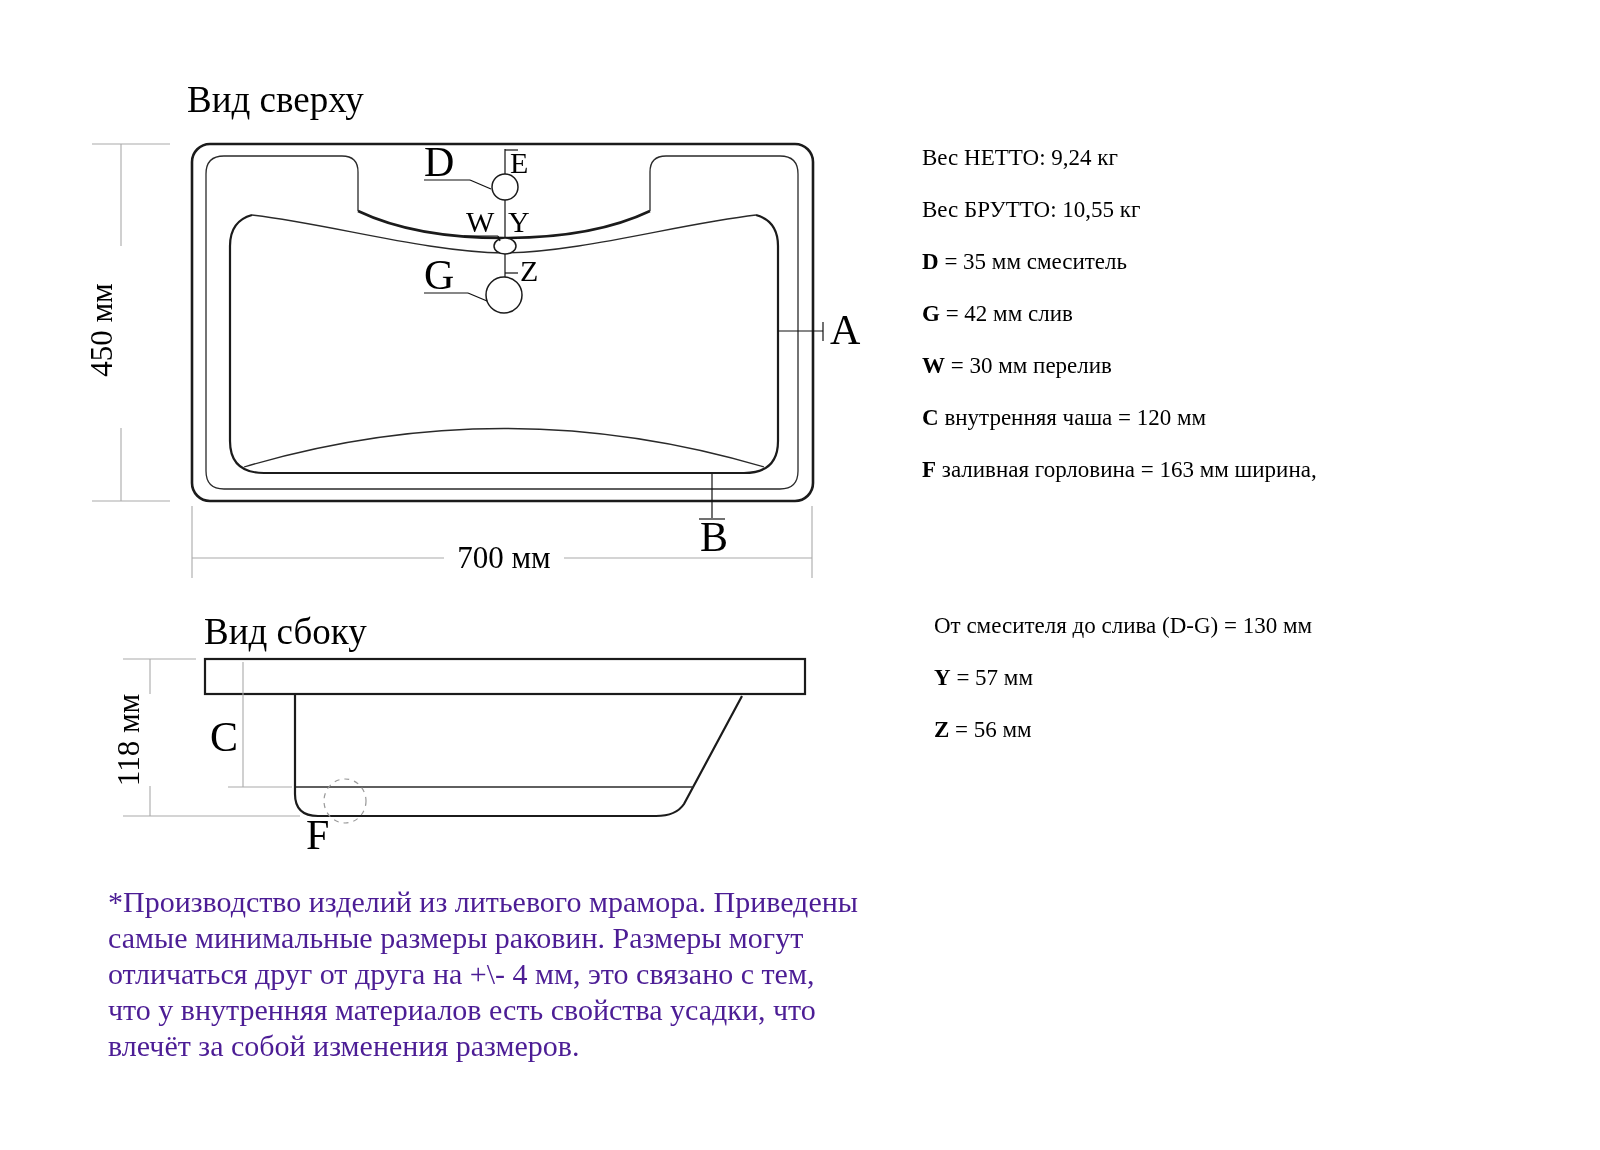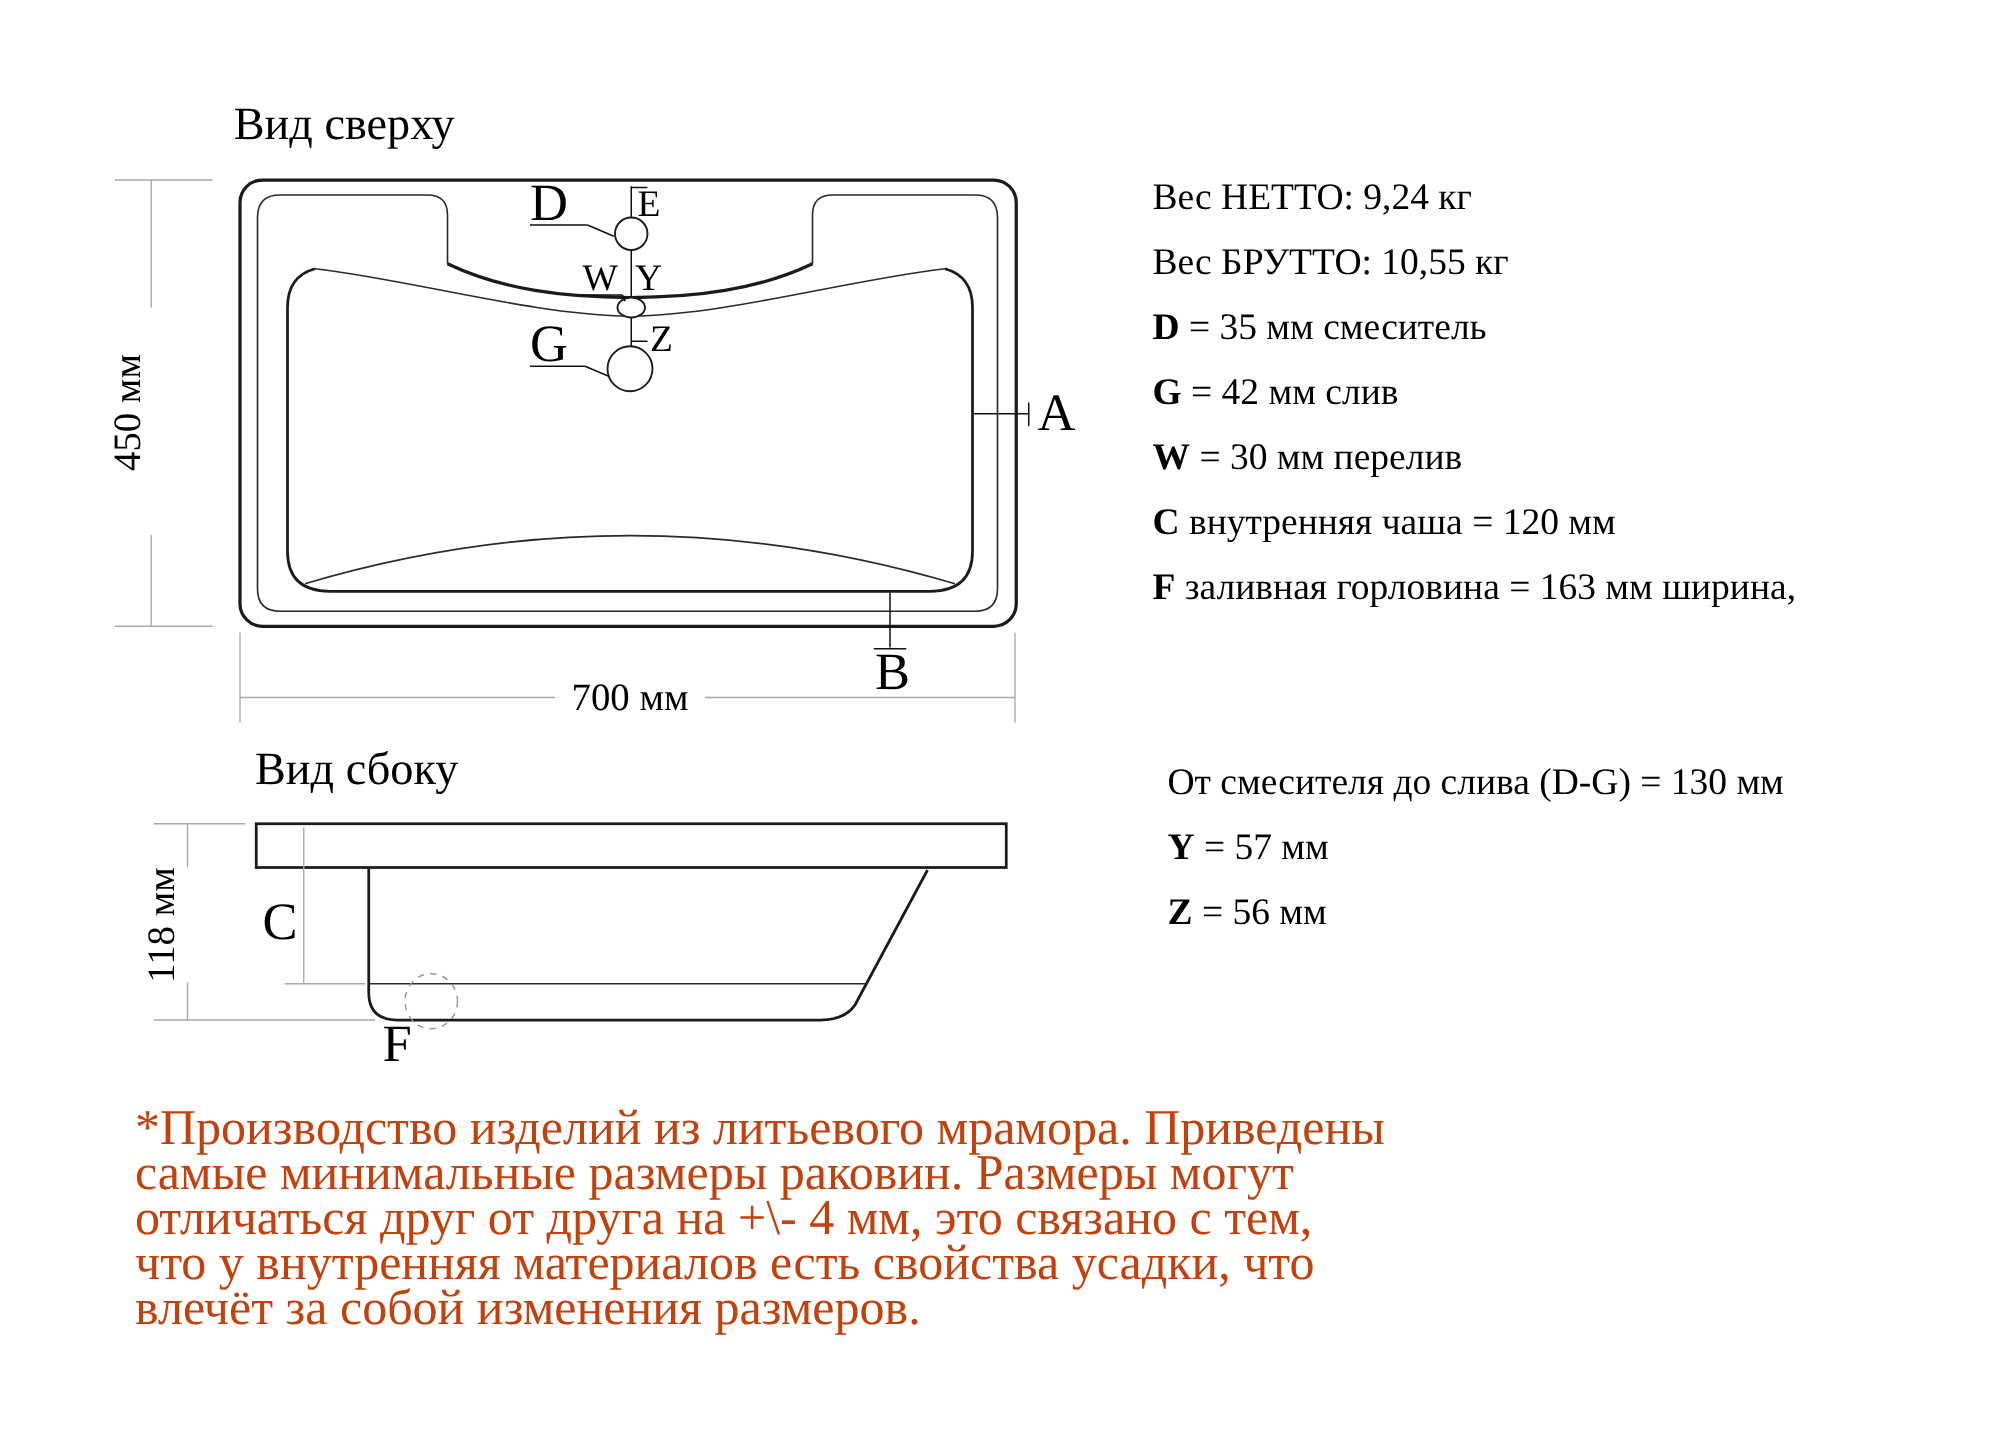--- a/index.html
+++ b/index.html
@@ -13,43 +13,43 @@
   .canvas { position: relative; width: 1600px; height: 1023px; background: #fff; padding-left: 24px; }
   svg.drawing { position: absolute; left: 0; top: 0; }
 
   .view-title {
     position: absolute;
     font-size: 37px;
     color: #000;
     white-space: nowrap;
   }
   .title-top  { left: 187px; top: 78px; }
-  .title-side { left: 204px; top: 594px; }
+  .title-side { left: 204px; top: 610px; }
 
   .right-col {
     position: absolute;
     left: 922px;
     width: 650px;
-    font-size: 30px;
+    font-size: 23px;
     line-height: 52px;
     color: #000;
   }
   .right-col.block1 { top: 132px; }
   .right-col.block2 { top: 600px; margin-left: 12px; }
   .spec-line { white-space: nowrap; }
   .spec-key { font-weight: 700; }
 
   .footnote {
     position: absolute;
     left: 108px;
     top: 884px;
     width: 780px;
-    font-size: 40px;
+    font-size: 30px;
     line-height: 36px;
-    color: #c2410c;
+    color: #4c1d95;
   }
   .footnote-line { white-space: nowrap; }
 
   
   .stroke-heavy { stroke: #1b1b1b; stroke-width: 2.6; fill: none; }
   .stroke-mid   { stroke: #1b1b1b; stroke-width: 2.2; fill: none; }
   .stroke-thin  { stroke: #2a2a2a; stroke-width: 1.3; fill: none; }
   .stroke-dim   { stroke: #a9a9a9; stroke-width: 1.1; fill: none; }
   .stroke-lead  { stroke: #111;    stroke-width: 1.2; fill: none; }
   .hole         { stroke: #1b1b1b; stroke-width: 1.5; fill: #fff; }

